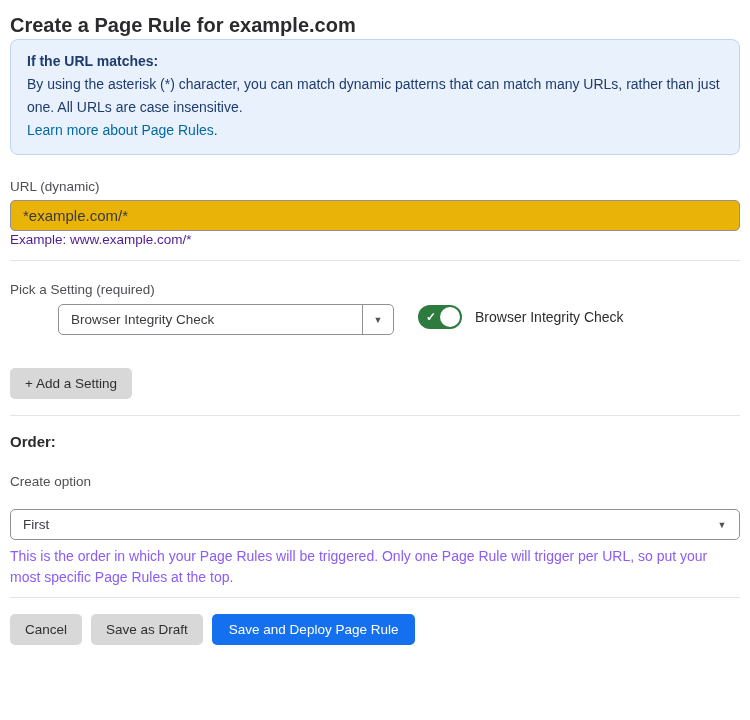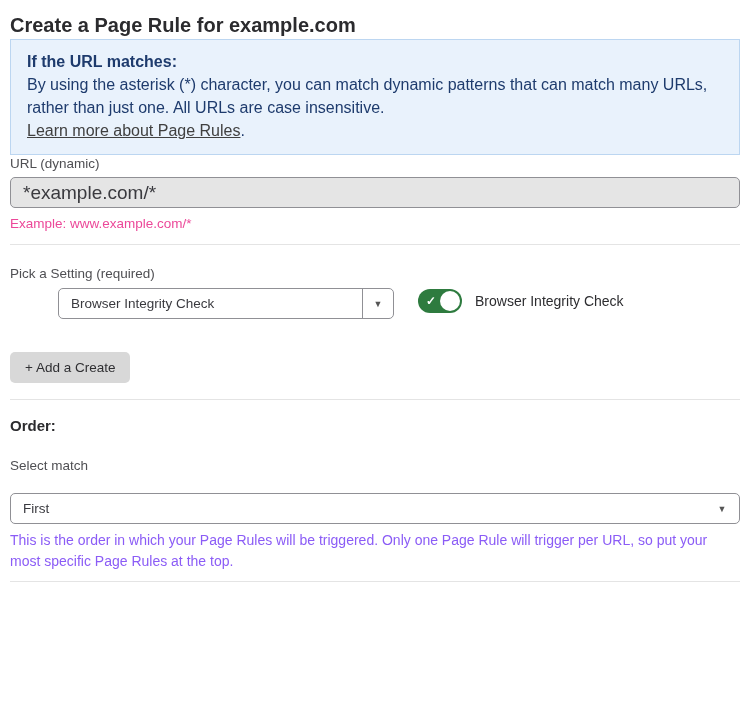--- a/index.html
+++ b/index.html
@@ -19,60 +19,59 @@
     font-weight: 700;
     color: #2b2b2e;
     line-height: 24px;
     margin: 0 0 2px 0;
   }
 
   
   .info-box {
     background: #e9f2fc;
     border: 1px solid #bcd6f1;
-    border-radius: 0;
+    border-radius: 8px;
     padding: 10px 16px 12px 16px;
     color: #1e3b6d;
-    font-size: 16px;
+    font-size: 14px;
     line-height: 23px;
+    margin-bottom: 23px;
   }
   .info-heading { font-weight: 700; }
   .info-link {
-    color: #404040;
-    text-decoration: underline;
+    color: #0369a1;
     cursor: pointer;
   }
 
   
   .field-label {
     font-size: 13.5px;
     color: #4f4f53;
     line-height: 17px;
     display: block;
   }
   .helper-text {
     font-size: 13.5px;
-    color: #ec4899;
+    color: #4c1d95;
     line-height: 17px;
-    margin-top: 7px;
   }
 
   
   .text-input {
     display: block;
     width: 100%;
     height: 31px;
     margin-top: 5px;
     border: 1px solid #909095;
     border-radius: 5px;
     padding: 0 12px;
-    font-size: 19px;
+    font-size: 15px;
     font-family: "Liberation Sans", sans-serif;
     color: #3a3a3f;
-    background: #e5e5e5;
+    background: #eab308;
     outline: none;
   }
 
   .divider {
     border: none;
     border-top: 1px solid #e4e4e4;
     margin: 0;
   }
   .divider.d1 { margin-top: 12px; margin-bottom: 19px; }
   .divider.d2 { margin-top: 16px; margin-bottom: 17px; }
@@ -231,29 +230,34 @@
         </div>
       </div>
       <div class="toggle">
         <span class="toggle-check">✓</span>
         <span class="toggle-knob"></span>
       </div>
       <span class="toggle-label">Browser Integrity Check</span>
     </div>
   </div>
 
-  <button class="btn btn-grey add-setting-btn">+ Add a Create</button>
+  <button class="btn btn-grey add-setting-btn">+ Add a Setting</button>
 
   <hr class="divider d2">
 
   <h2 class="section-heading">Order:</h2>
 
-  <label class="field-label mt-label">Select match</label>
+  <label class="field-label mt-label">Create option</label>
   <div class="select plain" style="margin-top:19px;">
     <div class="select-value">First</div>
     <div class="select-arrow-btn">▼</div>
   </div>
   <div class="order-help">This is the order in which your Page Rules will be triggered. Only one Page Rule will trigger per URL, so put your most specific Page Rules at the top.</div>
 
   <hr class="divider d3">
 
+  <div class="footer-actions">
+    <button class="btn btn-grey">Cancel</button>
+    <button class="btn btn-grey">Save as Draft</button>
+    <button class="btn btn-blue">Save and Deploy Page Rule</button>
+  </div>
 
 </div>
 
 </body></html>

